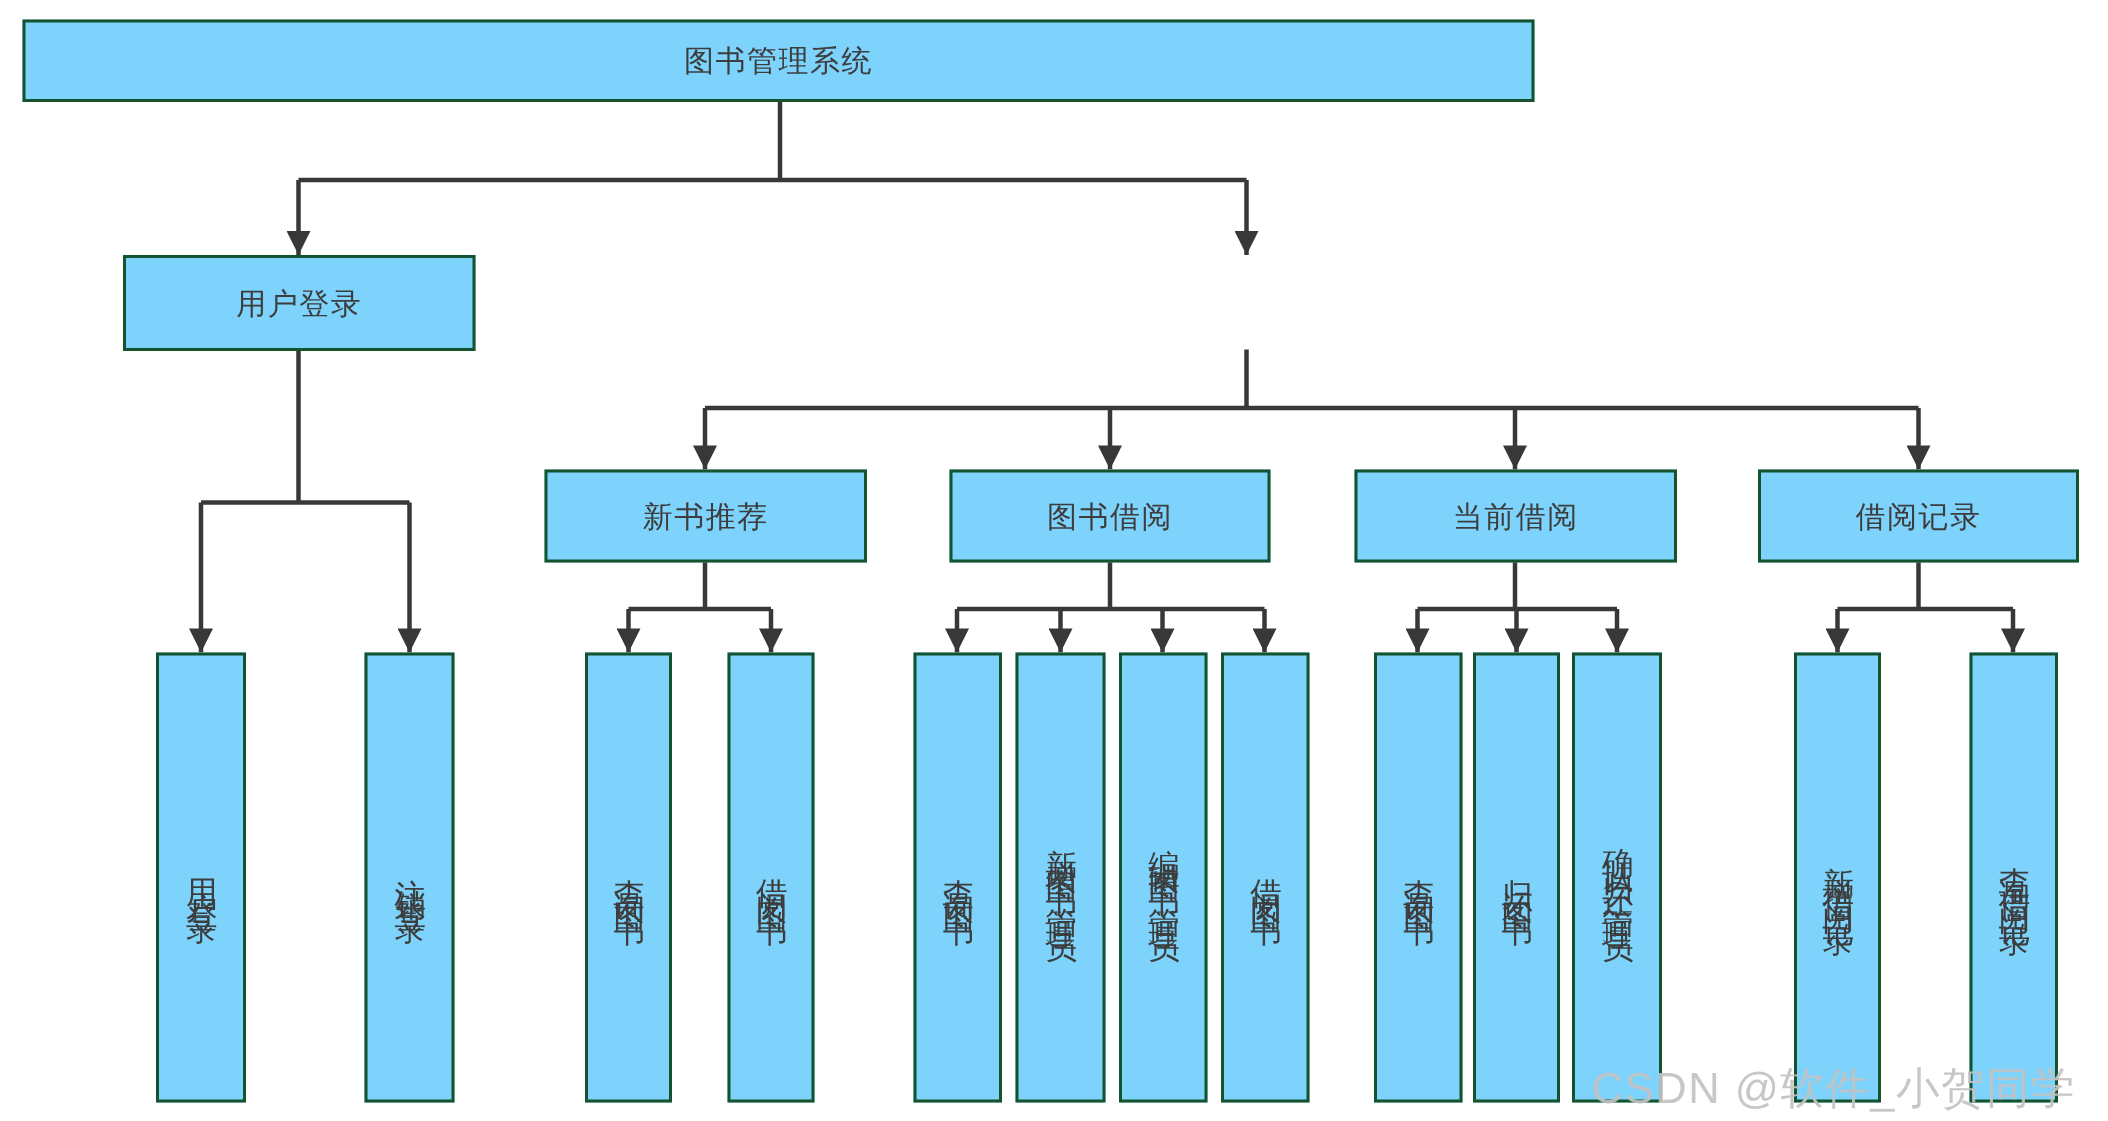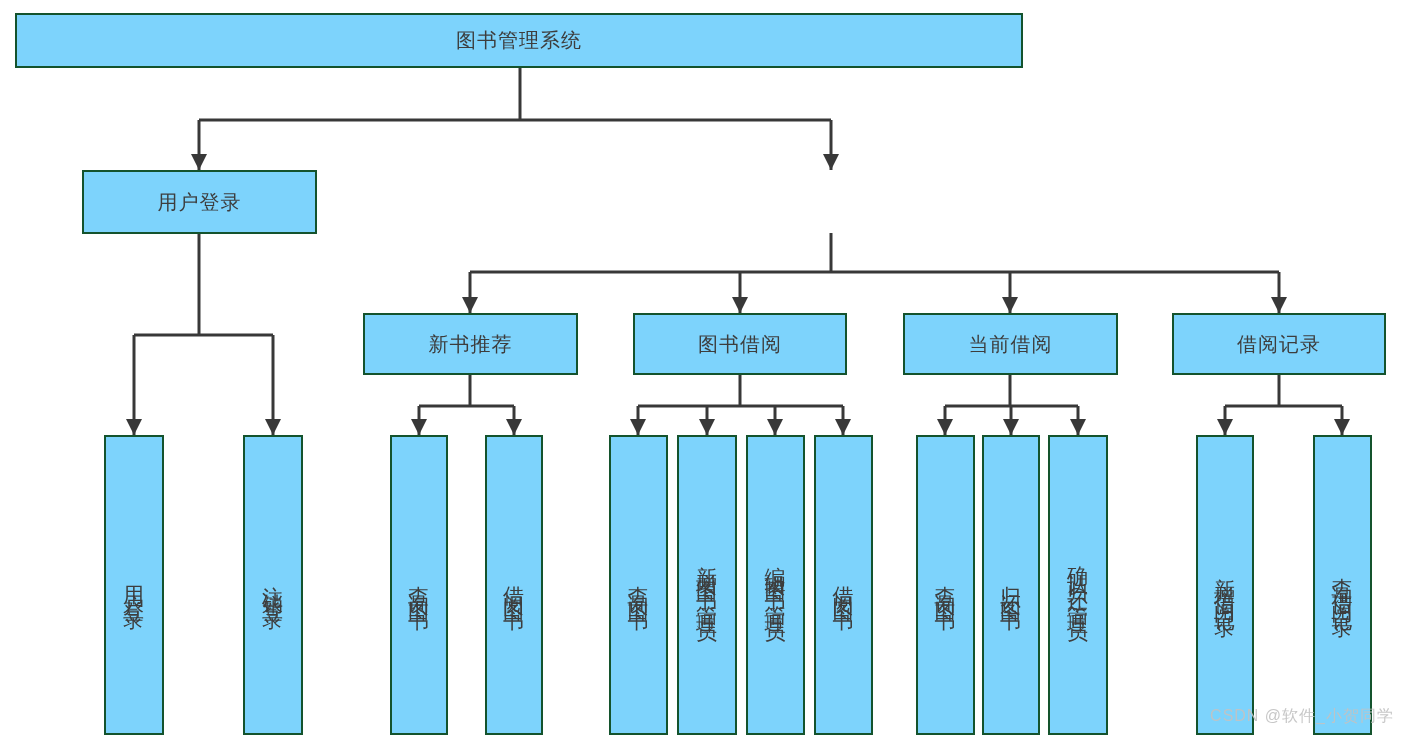--- a/index.html
+++ b/index.html
@@ -41,23 +41,23 @@
   .v-node .lbl {
     writing-mode: vertical-rl;
     text-orientation: mixed;
     font-size: 21px;
     line-height: 1;
     letter-spacing: 8px;
     white-space: nowrap;
   }
   .watermark {
     position: absolute;
-    right: 11px;
+    right: 21px;
     top: 706px;
-    font-size: 16px;
+    font-size: 29px;
     color: rgba(194, 194, 194, 0.92);
     letter-spacing: 1px;
     z-index: 10;
     white-space: nowrap;
   }
 </style>
 </head>
 <body>
 
 <div class="canvas">

